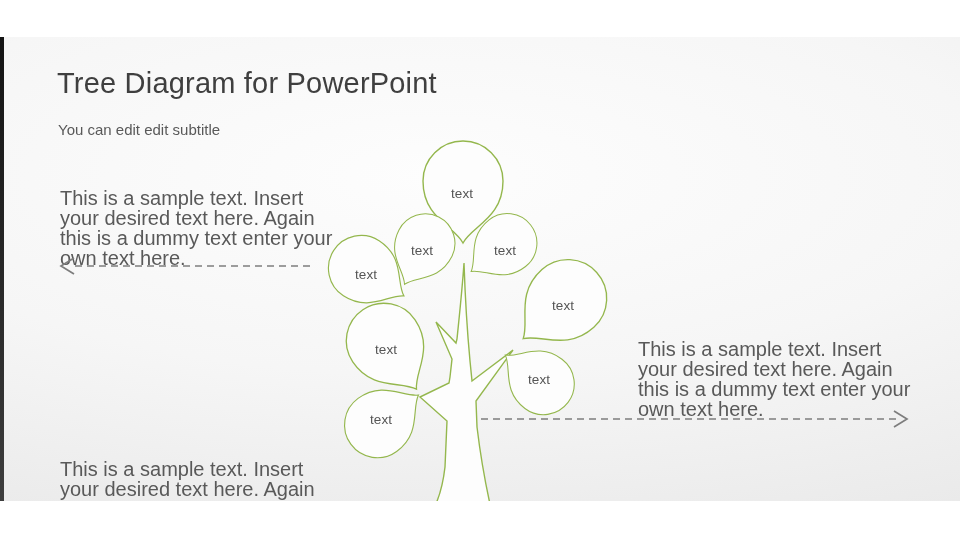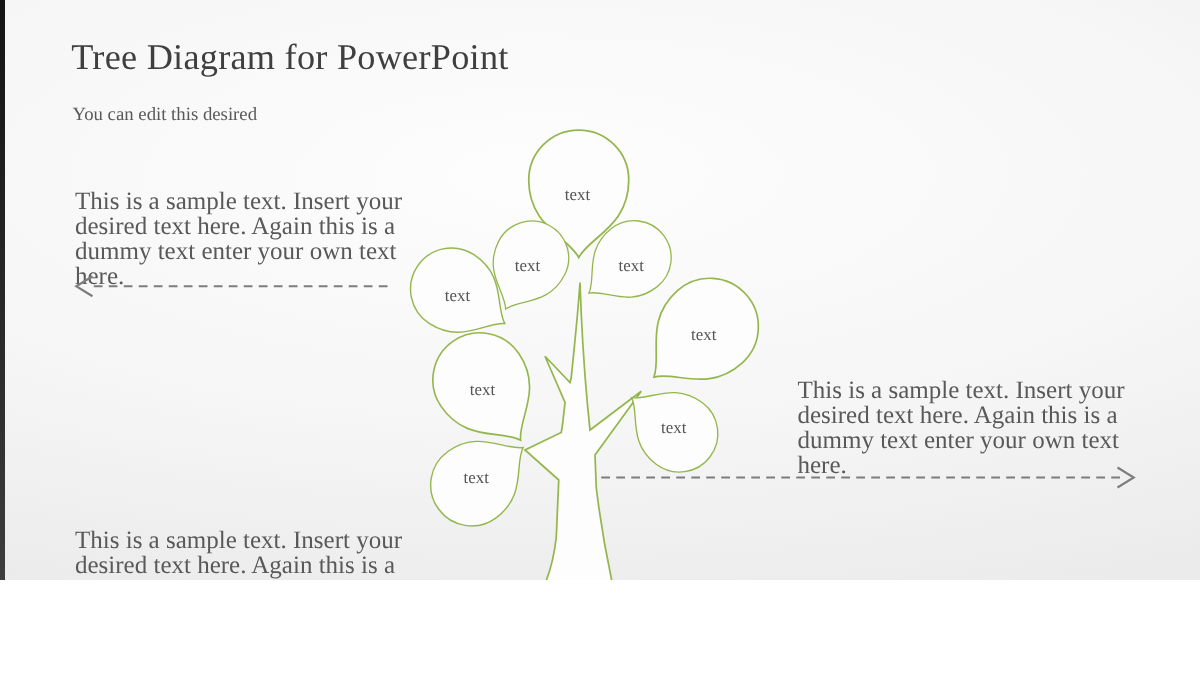--- a/index.html
+++ b/index.html
@@ -1,21 +1,22 @@
 <!DOCTYPE html>
 <html><head>
 <meta charset="utf-8">
 <style>
   html,body{margin:0;padding:0;}
   .slide{
     position:relative;
     width:960px;height:464px;
     overflow:hidden;
     background:radial-gradient(ellipse 130% 95% at 45% 30%, #fdfdfd 0%, #f6f6f6 45%, #eaeaea 85%, #e4e4e4 100%);
-    font-family:Liberation Serif, serif;
+    font-family:Liberation Sans, sans-serif;
+    margin-top:37px;
   }
   .edge-strip{
     position:absolute;left:0;top:0;width:4px;height:540px;
     background:linear-gradient(#141414,#2f2f2f 60%,#454545);
   }
   .title{
     position:absolute;left:57px;top:30px;
     font-size:29px;font-weight:400;color:#3f3f3f;letter-spacing:.2px;
   }
   .subtitle{
@@ -36,21 +37,21 @@
   }
 </style>
 </head>
 <body>
 
 <div class="slide">
 
   <div class="edge-strip"></div>
 
   <div class="title">Tree Diagram for PowerPoint</div>
-  <div class="subtitle">You can edit this desired</div>
+  <div class="subtitle">You can edit edit subtitle</div>
 
   <div class="callout top-left">This is a sample text. Insert your desired text here. Again this is a dummy text enter your own text here.</div>
   <div class="callout right">This is a sample text. Insert your desired text here. Again this is a dummy text enter your own text here.</div>
   <div class="callout bottom-left">This is a sample text. Insert your desired text here. Again this is a dummy text enter your own text here.</div>
 
   <svg class="diagram-svg" viewBox="0 0 960 540">
 
     <g stroke="#7d7d7d" stroke-width="1.7" fill="none">
       <line x1="75" y1="229" x2="315" y2="229" stroke-dasharray="7 5"></line>
       <path d="M74,221 L61,229 L74,237"></path>

